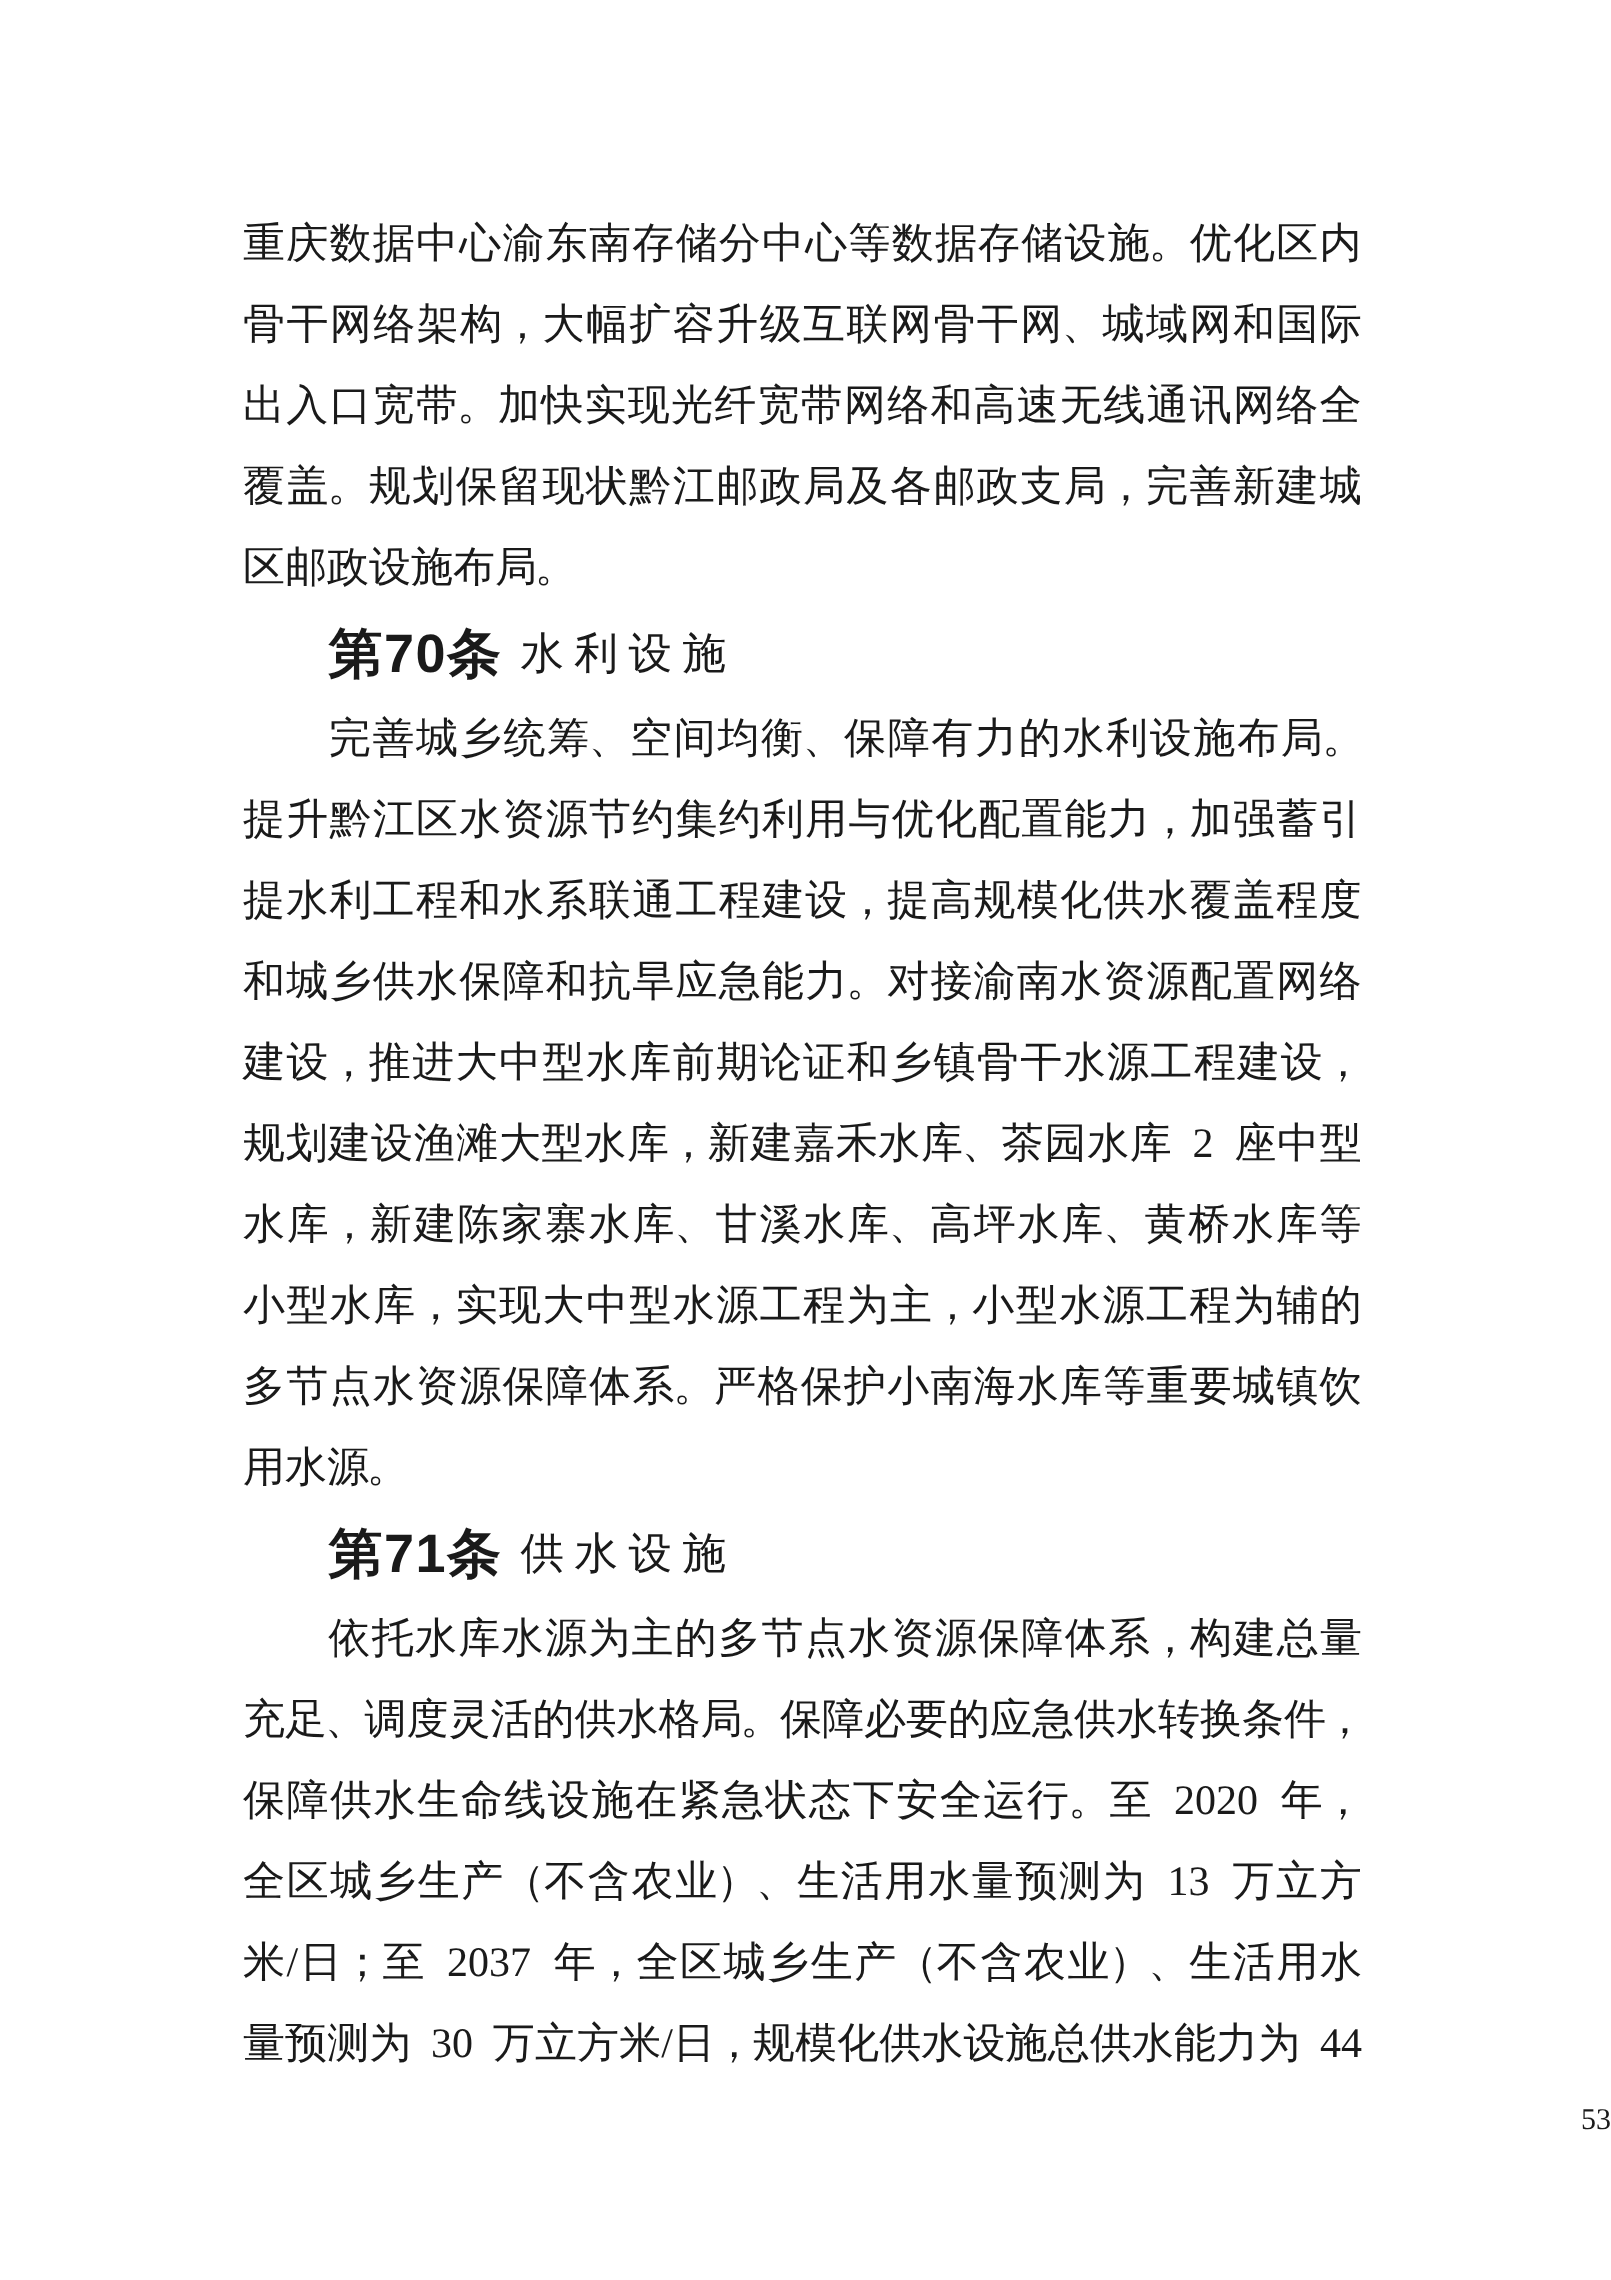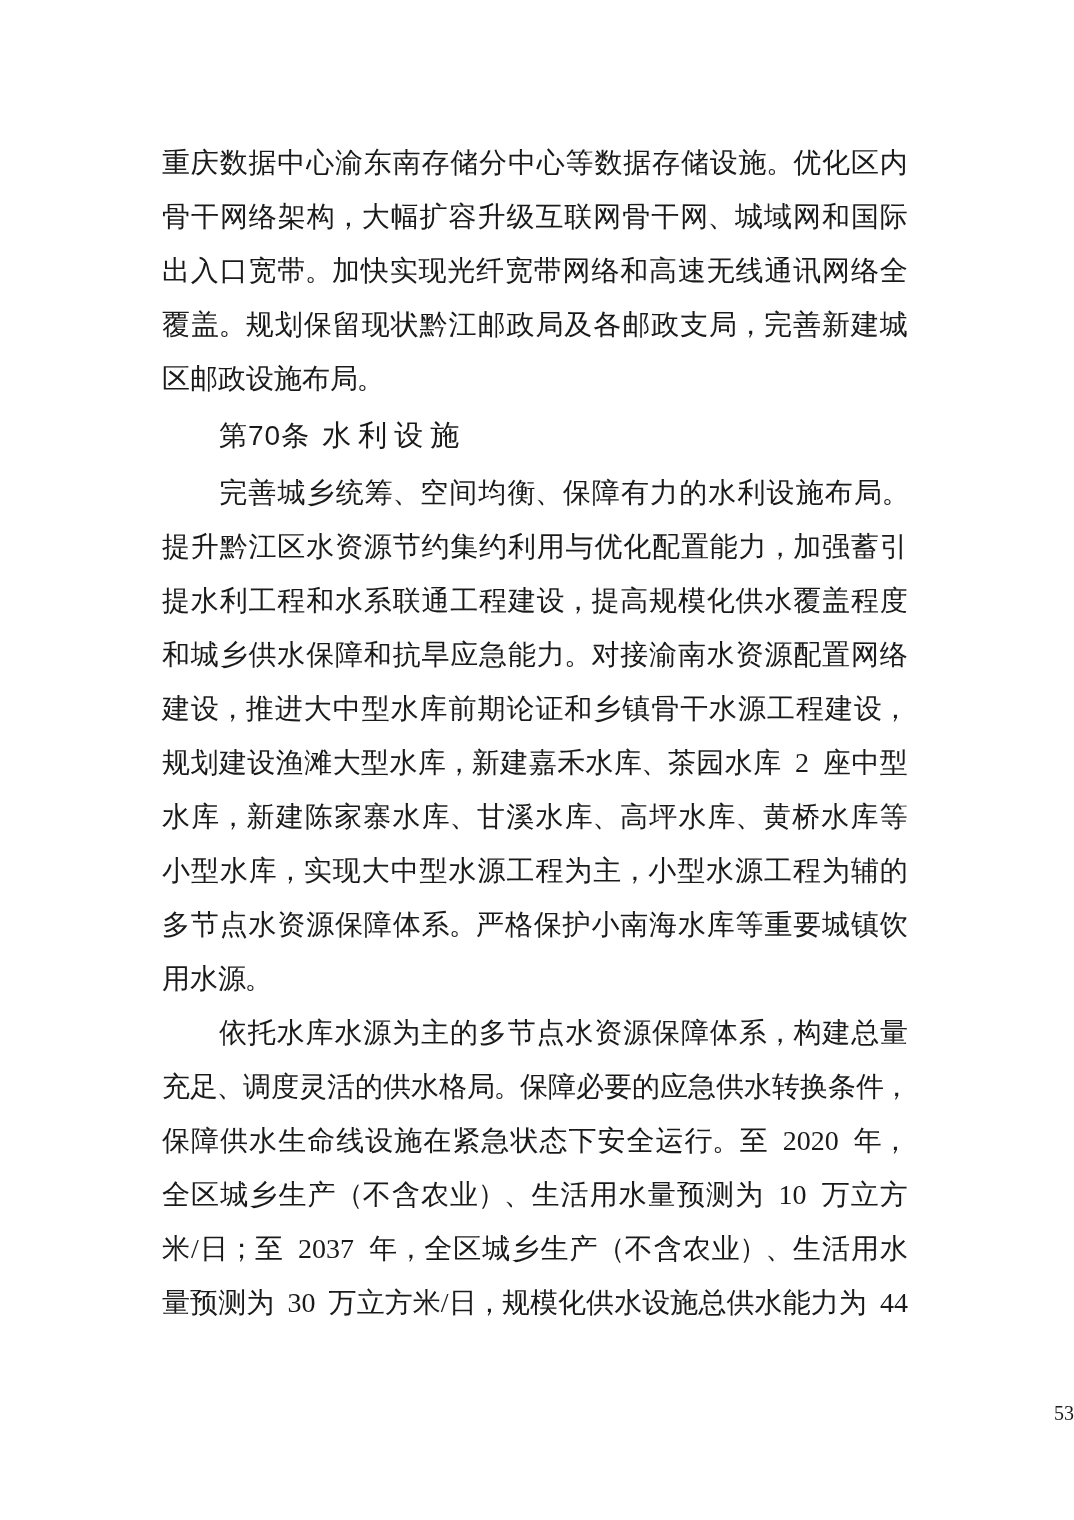--- a/index.html
+++ b/index.html
@@ -35,22 +35,22 @@
   .indent { flex: 0 0 56px; height: 1px; }
   .heading {
     height: 54px;
     margin: 3px 0;
     padding-left: 57px;
     display: flex;
     align-items: center;
   }
   .h-num {
     font-family: "Liberation Sans", "DejaVu Sans", sans-serif;
-    font-weight: 400;
-    font-size: 28px;
+    font-weight: 700;
+    font-size: 36px;
     letter-spacing: 1px;
   }
   .h-title {
     font-size: 29px;
     margin-left: 12px;
     letter-spacing: 7px;
   }
   .page-num {
     position: absolute;
     left: 0;
@@ -447,20 +447,24 @@
         <span class="ch">镇</span>
         <span class="ch">饮</span>
       </div>
       <div class="line last">
         <span class="ch">用</span>
         <span class="ch">水</span>
         <span class="ch">源</span>
         <span class="ch pn">。</span>
       </div>
     </div>
+    <div class="heading">
+      <span class="h-num">第71条</span>
+      <span class="h-title">供水设施</span>
+    </div>
     <div class="para">
       <div class="line">
         <span class="indent"></span>
         <span class="ch">依</span>
         <span class="ch">托</span>
         <span class="ch">水</span>
         <span class="ch">库</span>
         <span class="ch">水</span>
         <span class="ch">源</span>
         <span class="ch">为</span>
@@ -555,21 +559,21 @@
         <span class="ch pn">、</span>
         <span class="ch">生</span>
         <span class="ch">活</span>
         <span class="ch">用</span>
         <span class="ch">水</span>
         <span class="ch">量</span>
         <span class="ch">预</span>
         <span class="ch">测</span>
         <span class="ch">为</span>
         <span class="sp"></span>
-        <span class="ch">10</span>
+        <span class="ch">13</span>
         <span class="sp"></span>
         <span class="ch">万</span>
         <span class="ch">立</span>
         <span class="ch">方</span>
       </div>
       <div class="line">
         <span class="ch">米</span>
         <span class="ch">/</span>
         <span class="ch">日</span>
         <span class="ch pn">；</span>

